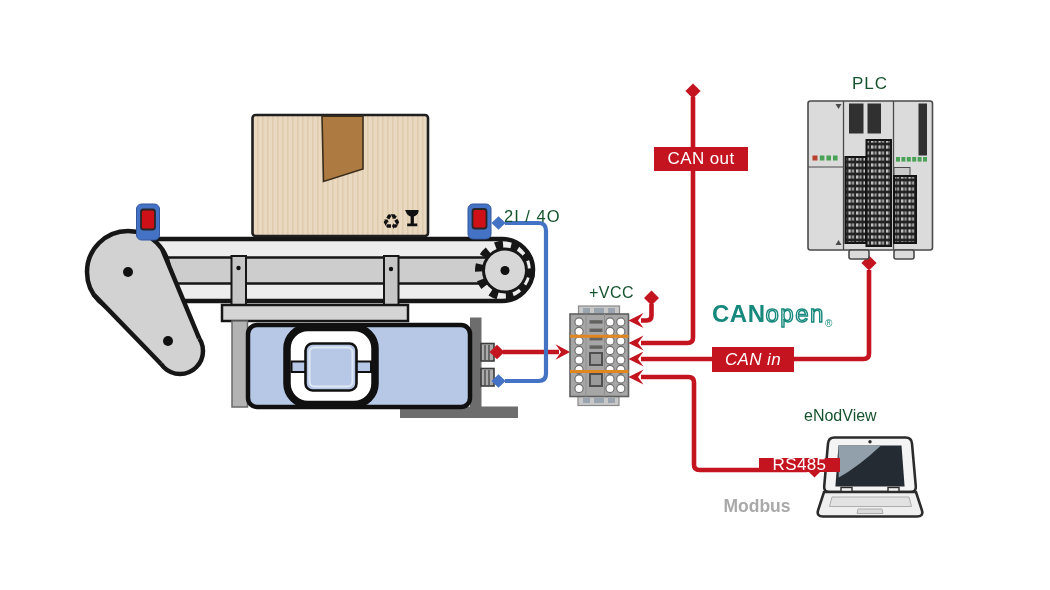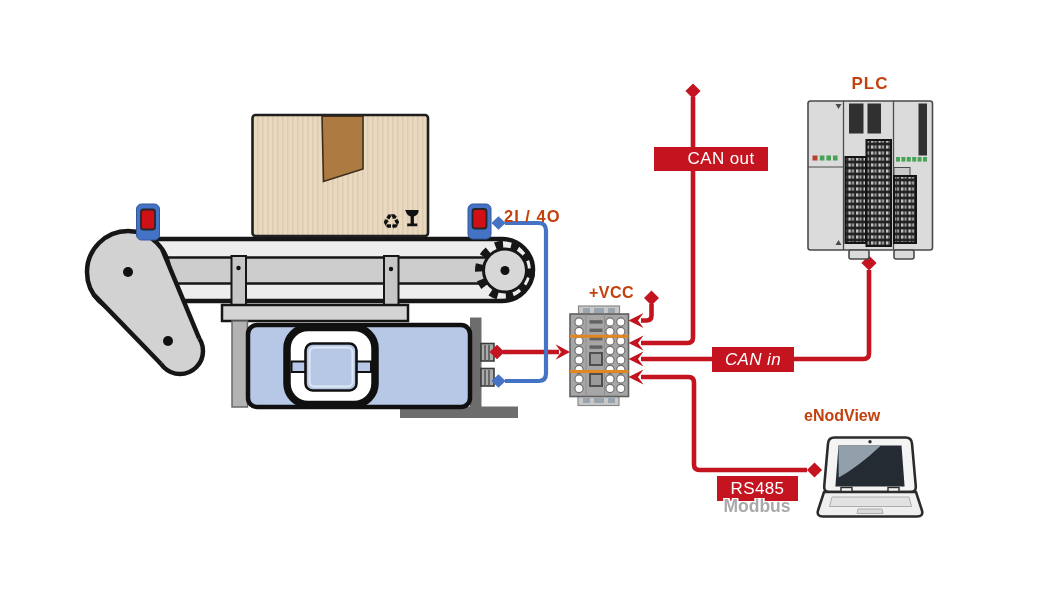--- a/index.html
+++ b/index.html
@@ -1,33 +1,33 @@
 <!DOCTYPE html>
 <html><head>
 <meta charset="utf-8">
 <style>
   html,body { margin:0; padding:0; background:#fff; }
   .stage {
     position:relative; width:1050px; height:590px; background:#ffffff;
     font-family:"Liberation Sans", sans-serif; overflow:hidden;
   }
   svg.layer { position:absolute; left:0; top:0; }
-  .lbl { position:absolute; color:#c2410c; font-weight:700; white-space:nowrap; }
+  .lbl { position:absolute; color:#14532d; font-weight:400; white-space:nowrap; }
   #io-label        { left:504px; top:171px; font-size:16.5px; letter-spacing:1px;margin-top:36px; }
   #vcc-label       { left:589px; top:284px; font-size:16px; letter-spacing:.5px; }
   #plc-label       { left:836px; top:74px;  width:68px; text-align:center; font-size:17px; letter-spacing:1px; }
   #enodview-label  { left:804px; top:407px; width:124px; text-align:left; font-size:16px; }
   .badge {
     position:absolute; background:#c31420; color:#ffffff;
     display:flex; align-items:center; justify-content:center;
     font-size:17px; font-weight:400; letter-spacing:.4px; white-space:nowrap;
   }
-  #can-out-badge { left:654px; top:147px;   width:94px; height:24px;padding-left:20px; }
+  #can-out-badge { left:654px; top:147px;   width:94px; height:24px; }
   #can-in-badge  { left:712px; top:347px;   width:82px; height:25px;font-style:italic; }
-  #rs485-badge   { left:717px; top:458px;   width:81px; height:25px;margin-top:18px; }
+  #rs485-badge   { left:759px; top:458px;   width:81px; height:14px; }
   #modbus-label {
     position:absolute; left:709px; top:487px; width:96px; text-align:center;
     font-size:17.5px; font-weight:700; color:#a9a9a9;
     text-shadow:-1.5px -1.5px 0 #fff, 1.5px -1.5px 0 #fff, -1.5px 1.5px 0 #fff, 1.5px 1.5px 0 #fff;
     margin-top:9px;
   }
   #canopen-logo { position:absolute; left:712px; top:300px; white-space:nowrap; }
   .canopen-can { font-weight:800; font-size:24px; color:#16897c; letter-spacing:.5px; }
   .canopen-open {
     font-weight:500; font-size:24px; letter-spacing:1.5px; color:#16897c;
@@ -250,14 +250,17 @@
 <div class="lbl" id="vcc-label">+VCC</div>
 <div class="lbl" id="plc-label">PLC</div>
 <div class="lbl" id="enodview-label">eNodView</div>
 
 <div class="badge" id="can-out-badge">CAN out</div>
 <div class="badge" id="can-in-badge">CAN in</div>
 <div class="badge" id="rs485-badge">RS485</div>
 
 <div id="modbus-label">Modbus</div>
 
-
+<div id="canopen-logo">
+  <span class="canopen-can">CAN</span><span class="canopen-open">open</span><span class="canopen-reg">®</span>
 </div>
 
+</div>
+
 </body></html>

